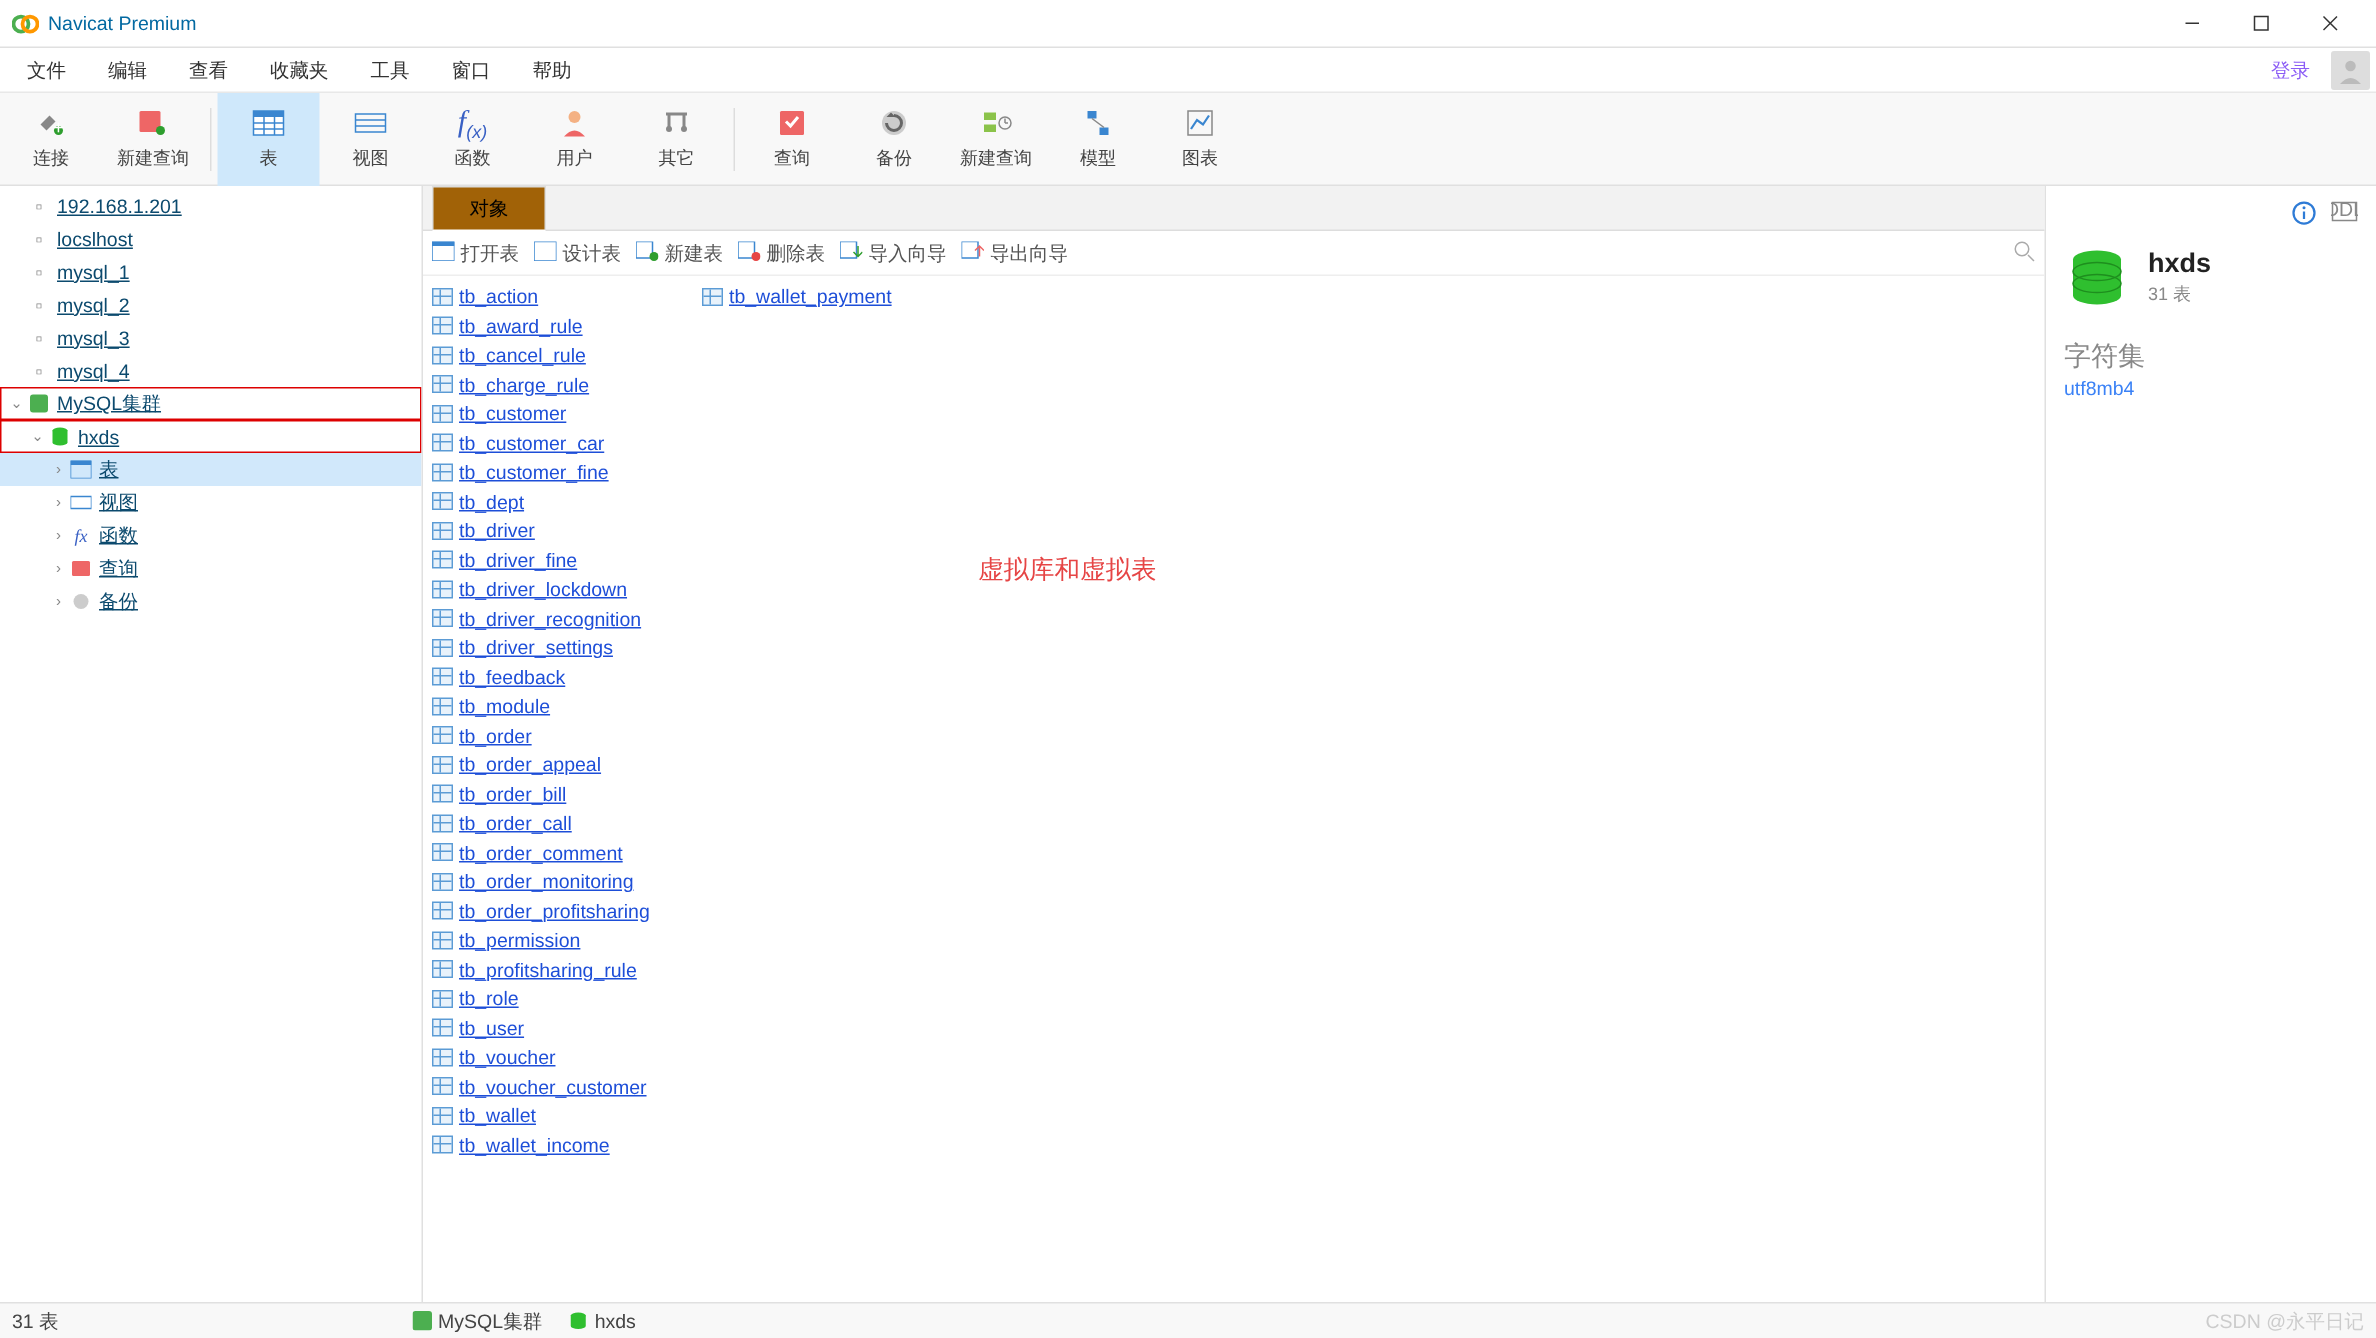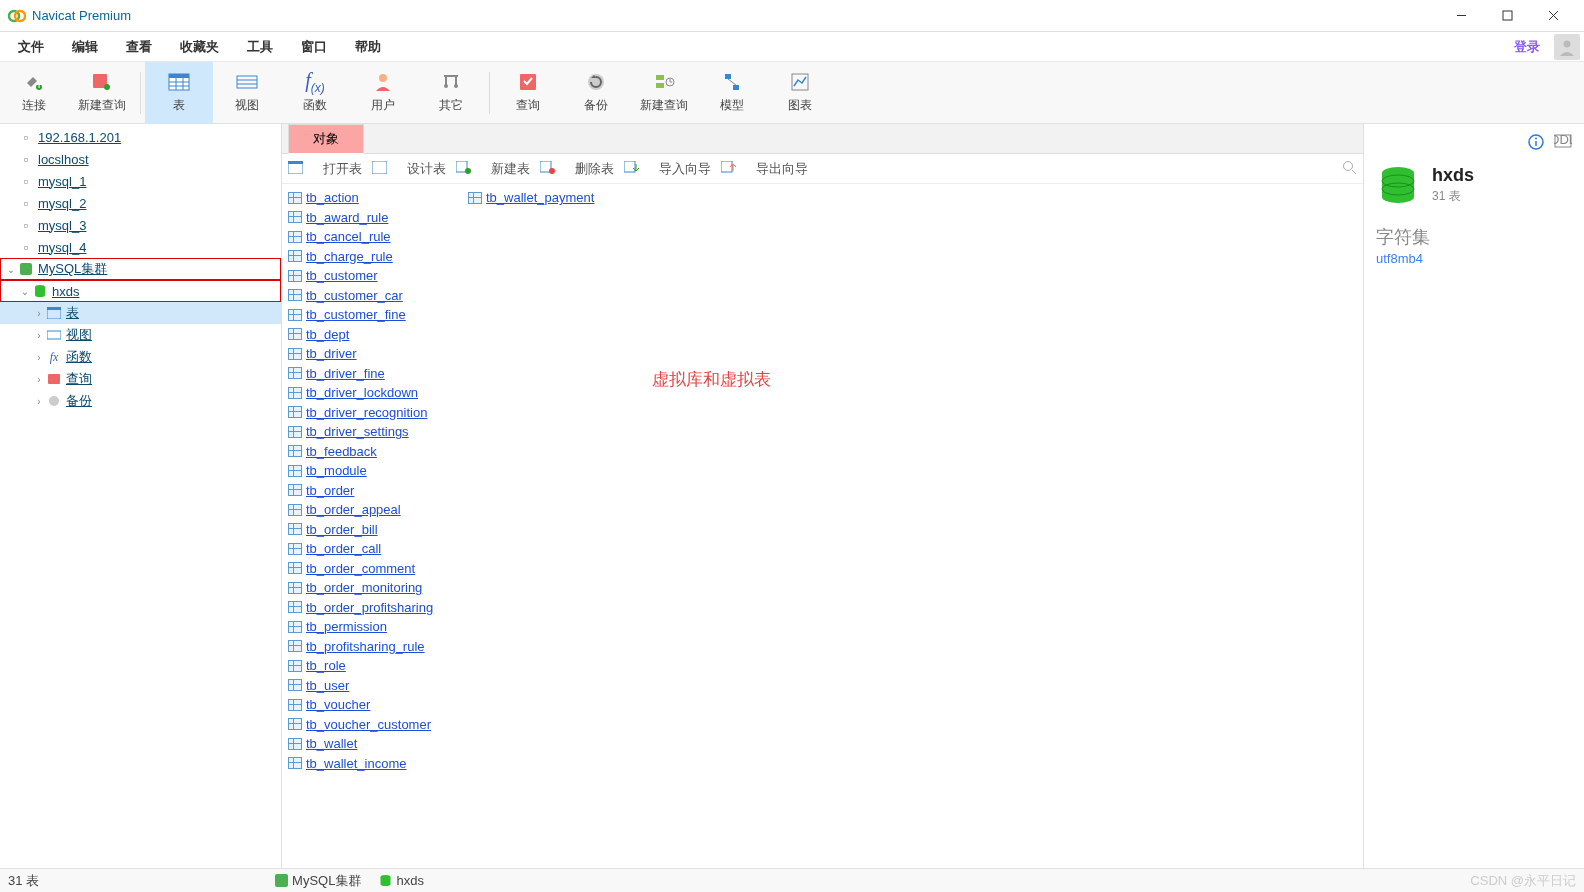--- a/index.html
+++ b/index.html
@@ -6,21 +6,21 @@
 body { background: #fff; width: 1584px; height: 892px; display: flex; flex-direction: column; overflow: hidden; }
 
 
 .titlebar { height: 32px; display: flex; align-items: center; padding: 0 8px; border-bottom: 1px solid #e0e0e0; }
 .titlebar .logo { width: 18px; height: 18px; margin-right: 6px; }
 .titlebar .title { flex: 1; font-size: 13px; color: #0369a1; }
 .titlebar .ctrl { width: 46px; height: 32px; display: flex; align-items: center; justify-content: center; color: #333; }
 .titlebar .ctrl svg { width: 11px; height: 11px; }
 
 
-.menubar { height: 30px; display: flex; align-items: center; padding: 0 4px; border-bottom: 1px solid #e8e8e8; font-weight: bold; }
+.menubar { height: 30px; display: flex; align-items: center; padding: 0 4px; border-bottom: 1px solid #e8e8e8; }
 .menubar .menu { padding: 4px 14px; color: #333; cursor: default; }
 .menubar .spacer { flex: 1; }
 .menubar .login { padding: 4px 8px; color: #8b5cf6; }
 .menubar .avatar { width: 26px; height: 26px; background: #ddd; border-radius: 2px; display: flex; align-items: center; justify-content: center; margin-left: 6px; }
 
 
 .toolbar { height: 62px; display: flex; align-items: center; border-bottom: 1px solid #e0e0e0; background: #f8f8f8; }
 .toolbar .tbtn { display: flex; flex-direction: column; align-items: center; justify-content: center; width: 68px; height: 62px; cursor: default; }
 .toolbar .tbtn.active { background: #cfe8fb; }
 .toolbar .tbtn .ticon { width: 28px; height: 22px; display: flex; align-items: center; justify-content: center; margin-bottom: 4px; }
@@ -37,23 +37,23 @@
 .tree-node .icon { width: 16px; height: 16px; margin-right: 4px; display: inline-flex; align-items: center; justify-content: center; }
 .tree-node .label { color: #0c4a6e; text-decoration: underline; }
 .tree-node.sel { background: #d1e8fb; }
 .tree-node.boxed { outline: 1px solid #d00; outline-offset: -1px; }
 .indent-1 { padding-left: 18px; }
 .indent-2 { padding-left: 32px; }
 
 
 .center { flex: 1; display: flex; flex-direction: column; border-right: 1px solid #e0e0e0; }
 .tabs { height: 30px; display: flex; align-items: flex-end; background: #f2f2f2; border-bottom: 1px solid #ddd; }
-.tab { padding: 5px 24px; background: #fca5a5; border: 1px solid #ddd; border-bottom: 1px solid #fff; margin-bottom: -1px; margin-left: 6px; font-size: 13px; }
+.tab { padding: 5px 24px; background: #a16207; border: 1px solid #ddd; border-bottom: 1px solid #fff; margin-bottom: -1px; margin-left: 6px; font-size: 13px; }
 .subbar { height: 30px; display: flex; align-items: center; padding: 0 6px; gap: 10px; border-bottom: 1px solid #eee; }
-.subbar .sbtn { display: flex; align-items: center; gap: 20px; color: #555; cursor: default; font-size: 13px; }
+.subbar .sbtn { display: flex; align-items: center; gap: 4px; color: #555; cursor: default; font-size: 13px; }
 .subbar .sbtn .sicon { width: 15px; height: 15px; display: inline-flex; }
 .subbar .spacer2 { flex: 1; }
 .subbar .search { color: #aaa; }
 .tablelist { flex: 1; position: relative; padding: 4px 6px; overflow: auto; }
 .col { position: absolute; top: 4px; }
 .col.c0 { left: 6px; }
 .col.c1 { left: 186px; }
 .titem { display: flex; align-items: center; height: 19.5px; gap: 4px; color: #1d4ed8; white-space: nowrap; text-decoration: underline; }
 .titem .tic { width: 14px; height: 12px; border: 1px solid #5b9bd5; display: inline-block; background: linear-gradient(#e8f2fb,#e8f2fb); position: relative; }
 .titem .tic::before, .titem .tic::after { content: ""; position: absolute; background: #5b9bd5; }

